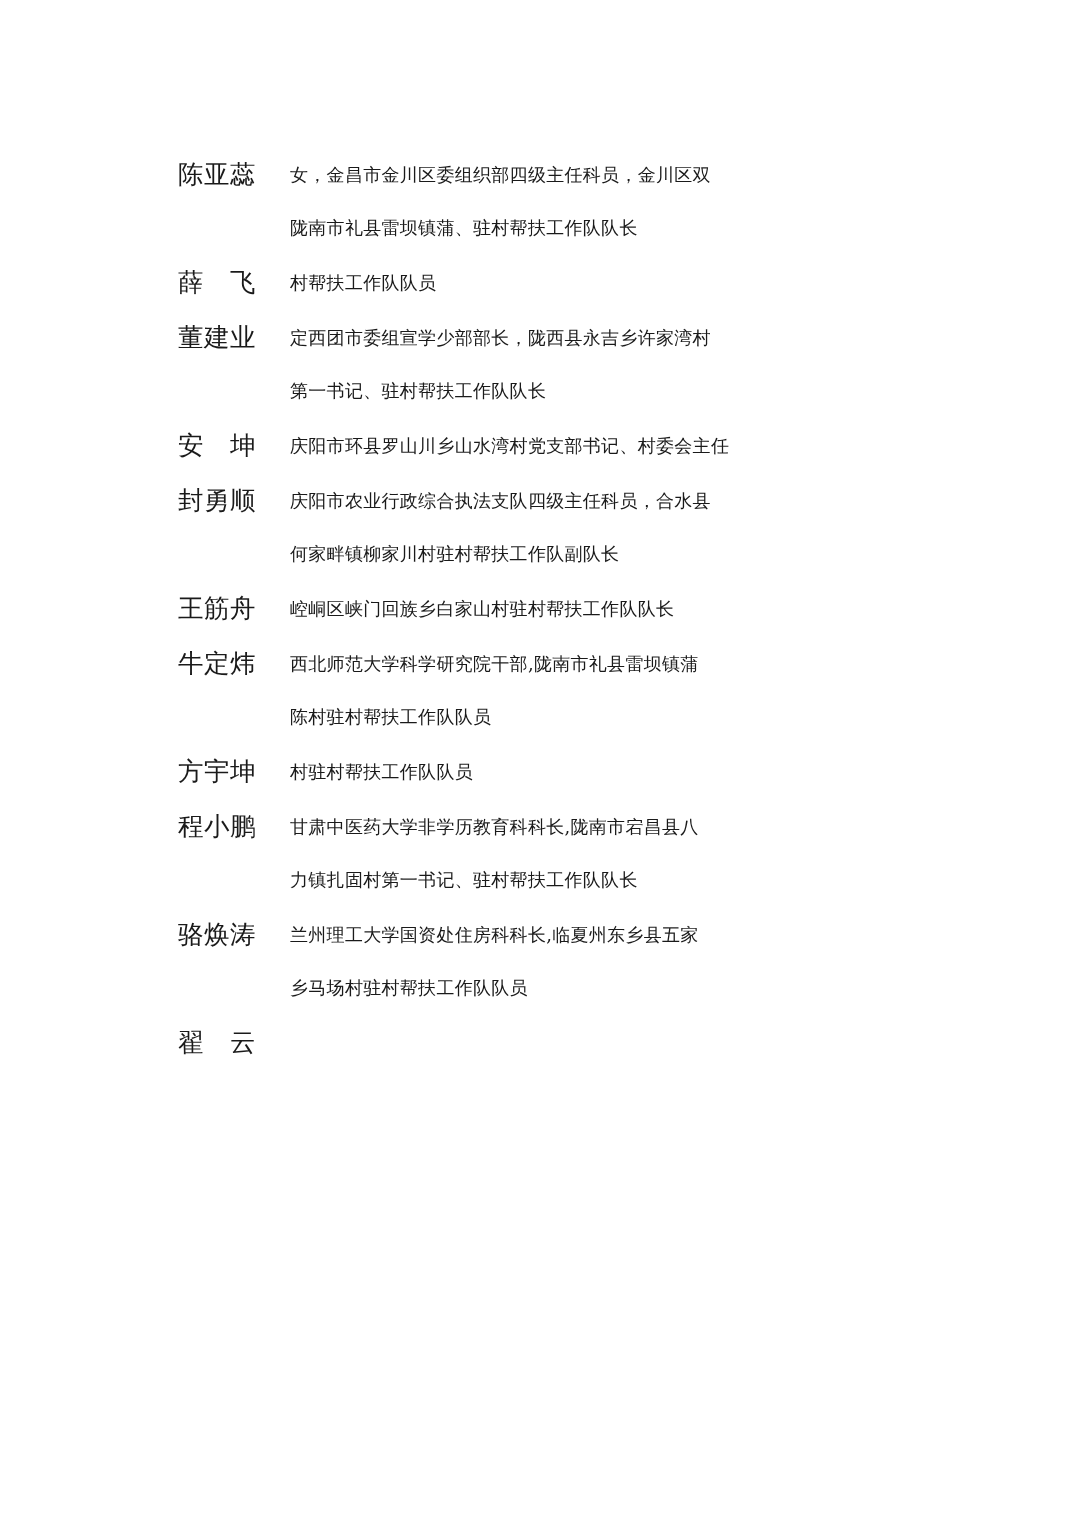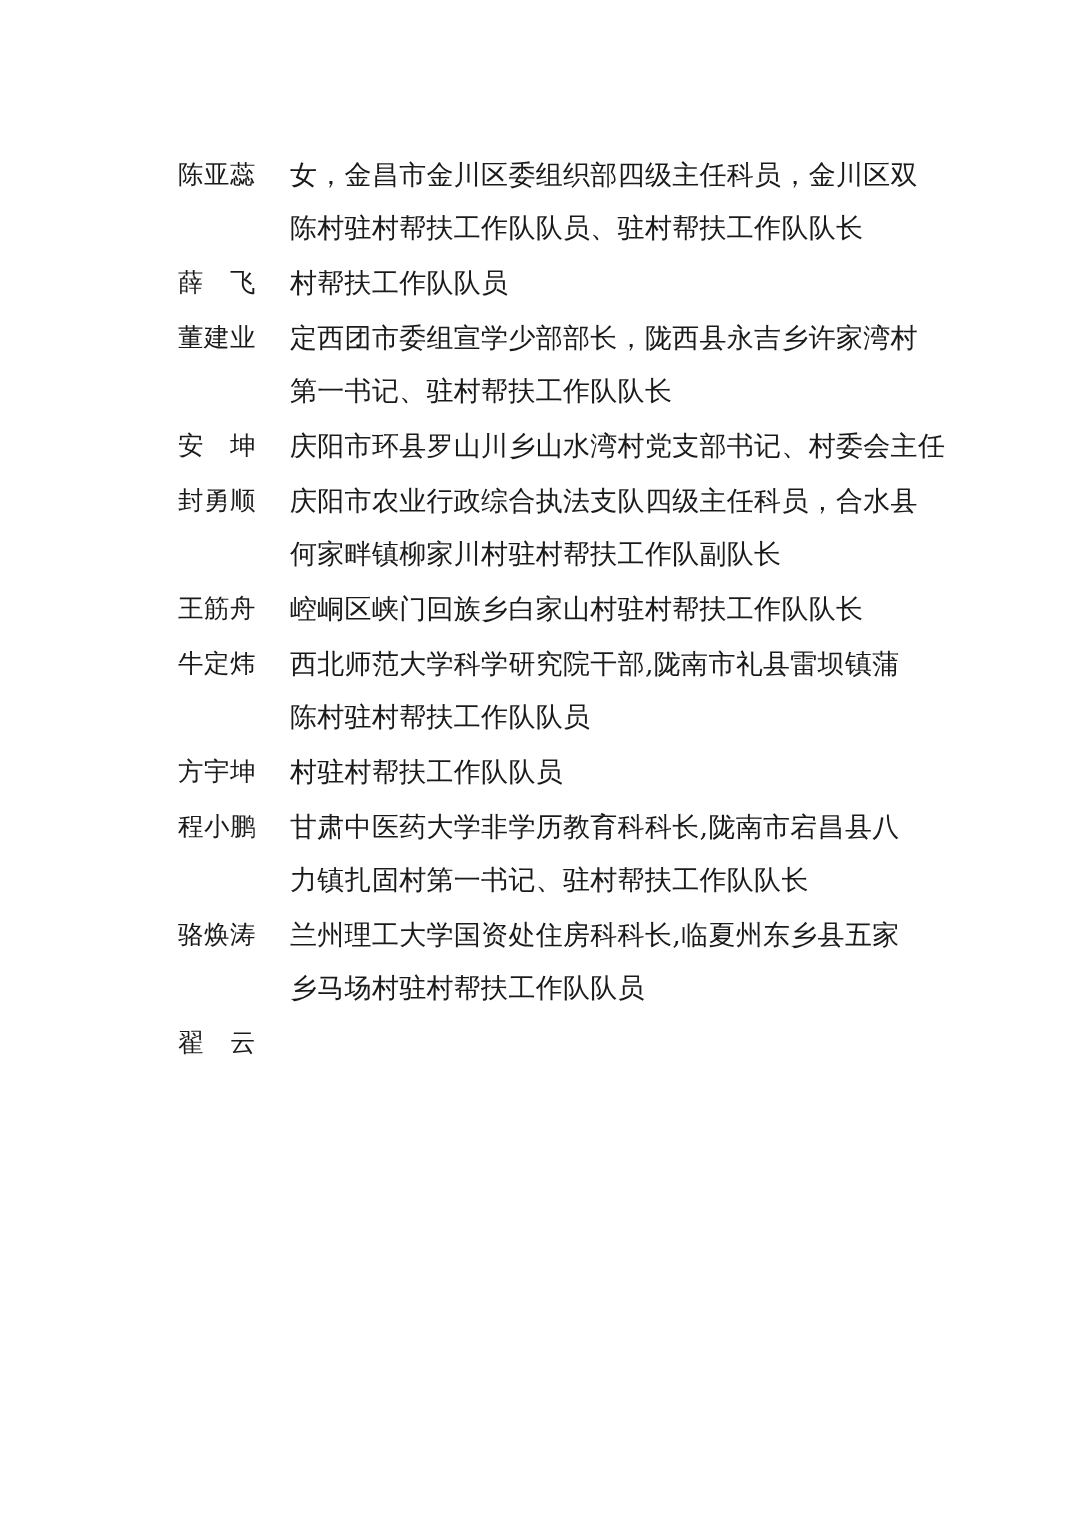--- a/index.html
+++ b/index.html
@@ -31,21 +31,21 @@
   .name {
     width: 112px;
     flex: 0 0 112px;
     font-size: 25.5px;
     line-height: 53px;
     letter-spacing: 0.5px;
     white-space: pre;
   }
   .desc {
     flex: 1 1 auto;
-    font-size: 27px;
+    font-size: 18px;
     line-height: 53px;
     letter-spacing: 0.3px;
     text-align: justify;
     text-justify: inter-ideograph;
   }
   .desc .l2 {
     display: block;
   }
   
   .highlight-box {
@@ -79,21 +79,21 @@
 <body>
 
 <div class="page">
 
   <div class="doc-body">
 
     <div class="entry">
       <div class="name">陈亚蕊</div>
       <div class="desc">
         <span class="l1">女，金昌市金川区委组织部四级主任科员，金川区双</span>
-        <span class="l2">陈村驻村帮扶工作队队员、驻村帮扶工作队队长</span>
+        <span class="l2">陇南市礼县雷坝镇蒲、驻村帮扶工作队队长</span>
       </div>
     </div>
 
     <div class="entry">
       <div class="name">薛　飞</div>
       <div class="desc">
         <span class="l2">村帮扶工作队队员</span>
       </div>
     </div>
 

